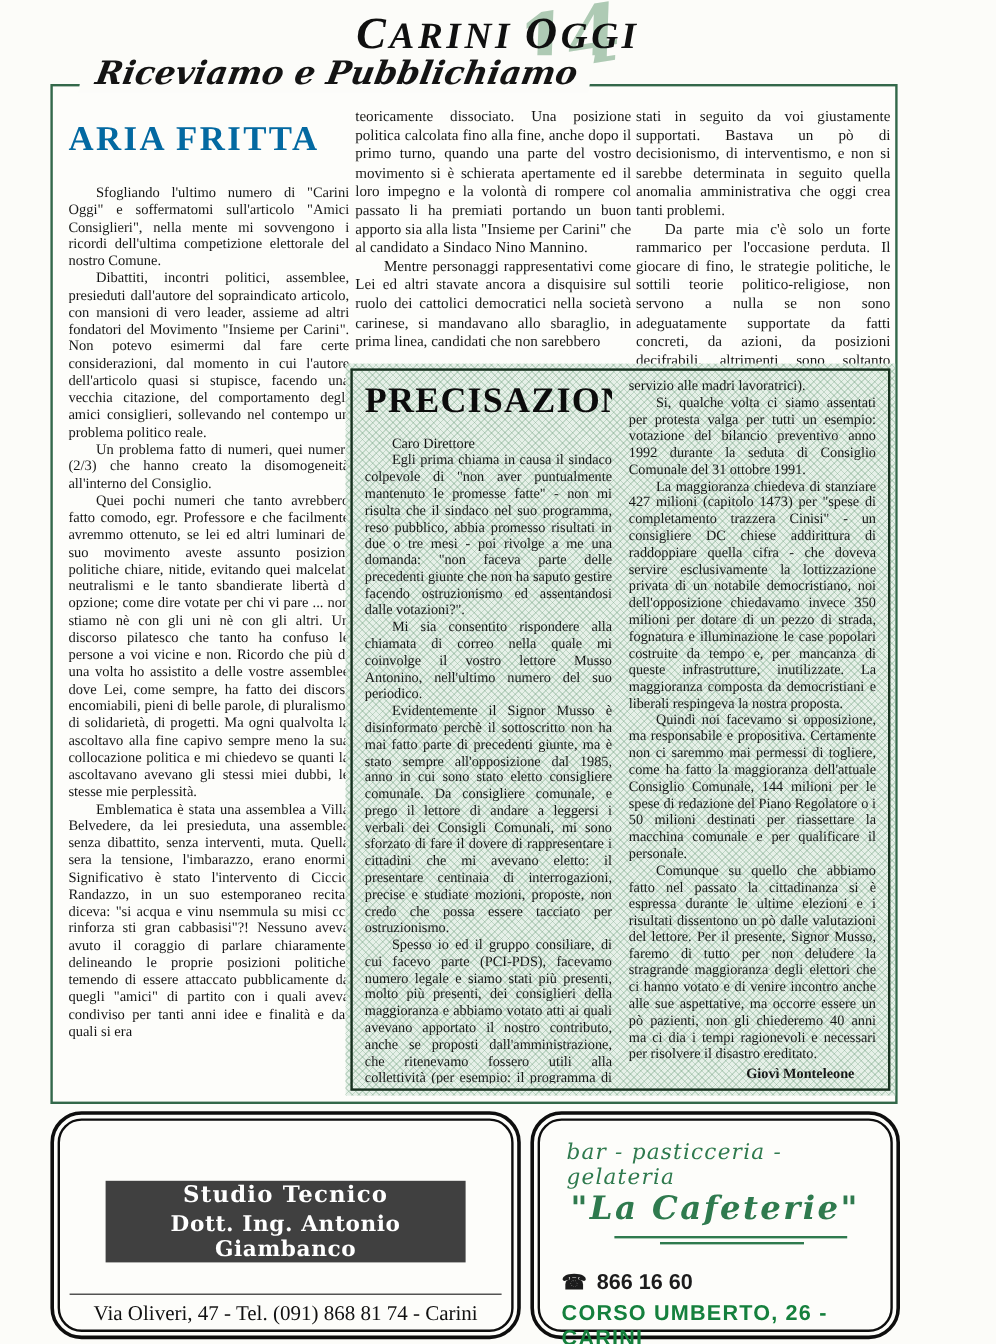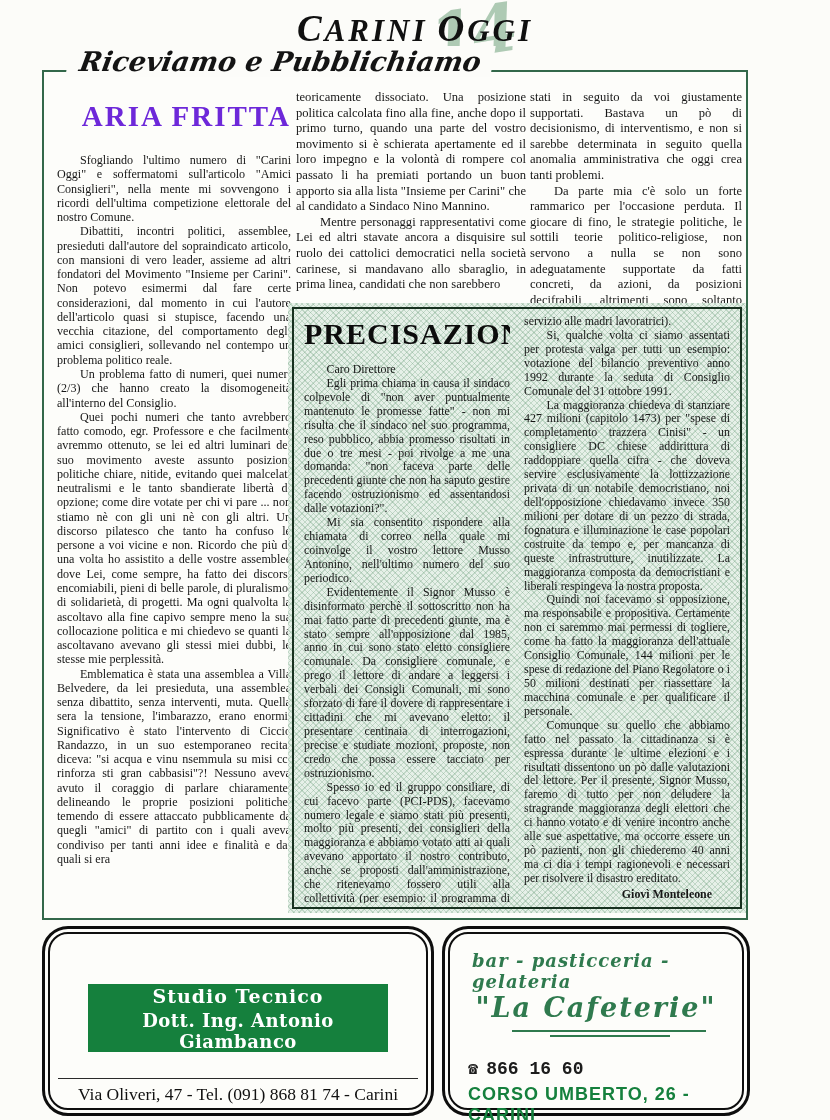--- a/index.html
+++ b/index.html
@@ -27,22 +27,22 @@
 
   
   .content-frame{position:absolute;left:42px;top:70px;width:706px;height:850px;
                  border:2px solid #33684a;box-sizing:border-box;background:#fdfdfa;}
 
   .bt{margin:0;text-indent:1.9em;text-align:justify;
       font-size:12.1px;line-height:1.18;}
   .bt.noindent{text-indent:0;}
 
   .col1{position:absolute;left:13px;top:6px;width:234px;height:832px;overflow:hidden;}
-  .article-title{margin:22px 0 20px 0;text-align:right;font-weight:700;
-                 font-size:29px;letter-spacing:2px;color:#6d28d9;}
+  .article-title{margin:22px 0 20px 0;text-align:left;font-weight:700;
+                 font-size:29px;letter-spacing:2px;color:#0369a1;}
   .col2{position:absolute;left:252px;top:18px;width:230px;height:216px;overflow:hidden;}
   .col3{position:absolute;left:486px;top:18px;width:212px;height:216px;overflow:hidden;}
   .top-col .bt{font-size:12.6px;line-height:1.24;}
   .signature{margin:2px 18px 0 0;text-align:right;font-weight:700;font-size:13.2px;text-indent:0;}
 
   
   .precisazione{position:absolute;left:244px;top:231px;width:458px;height:610px;
                 box-sizing:border-box;padding:4px;
                 background-color:#e6f0e8;
                 background-image:
@@ -55,39 +55,39 @@
   .prec-col .bt{font-size:11.9px;line-height:1.17;}
 
   
   .ad{position:absolute;box-sizing:border-box;border:3px solid #0e0e0e;
       border-radius:26px;background:#fdfdfa;}
   .ad-inner{position:absolute;inset:3px;border:2px solid #0e0e0e;border-radius:20px;}
   .ad-left{left:42px;top:926px;width:392px;height:190px;}
   .ad-right{left:442px;top:926px;width:308px;height:190px;}
 
   .studio-box{position:absolute;left:38px;right:38px;top:50px;height:68px;
-              background:#15803d;color:#ffffff;text-align:center;
+              background:#404040;color:#ffffff;text-align:center;
               display:flex;flex-direction:column;justify-content:center;gap:3px;
               font-family:"DejaVu Serif",serif;font-weight:700;}
   .studio-line1{font-size:19px;letter-spacing:1px;}
   .studio-line2{font-size:18px;letter-spacing:0.5px;}
   .studio-rule{position:absolute;left:8px;right:8px;top:144px;border-top:1.5px solid #2a2a2a;}
   .studio-address{position:absolute;left:0;right:0;top:150px;text-align:center;
                   font-size:17.5px;font-family:"Liberation Serif",serif;color:#111;}
 
   .cafe-tagline{position:absolute;left:22px;top:16px;color:#2f7a4e;
-                font-family:"DejaVu Serif",serif;font-style:italic;font-weight:700;
+                font-family:"DejaVu Serif",serif;font-style:italic;font-weight:400;
                 font-size:18px;letter-spacing:1px;}
   .cafe-name{position:absolute;left:0;right:0;top:58px;text-align:center;color:#2f7a4e;
              font-family:"DejaVu Serif",serif;font-style:italic;font-weight:700;
              font-size:27px;letter-spacing:2px;}
   .cafe-underline1{position:absolute;left:62px;right:36px;top:96px;border-top:2px solid #2f7a4e;}
   .cafe-underline2{position:absolute;left:100px;right:72px;top:101px;border-top:2px solid #2f7a4e;}
   .cafe-phone{position:absolute;left:18px;top:124px;color:#1c1c1c;
-              font-family:Liberation Mono, monospace;font-size:18px;font-weight:700;text-align:center;}
+              font-family:Liberation Sans, sans-serif;font-size:18px;font-weight:700;text-align:center;}
   .phone-icon{font-size:17px;margin-right:8px;color:#1c1c1c;}
   .cafe-address{position:absolute;left:18px;top:150px;color:#15803d;
                 font-family:"Liberation Sans",sans-serif;font-size:18px;
                 font-weight:700;letter-spacing:1px;}
 </style>
 </head>
 <body>
 
 <div class="page">
 

